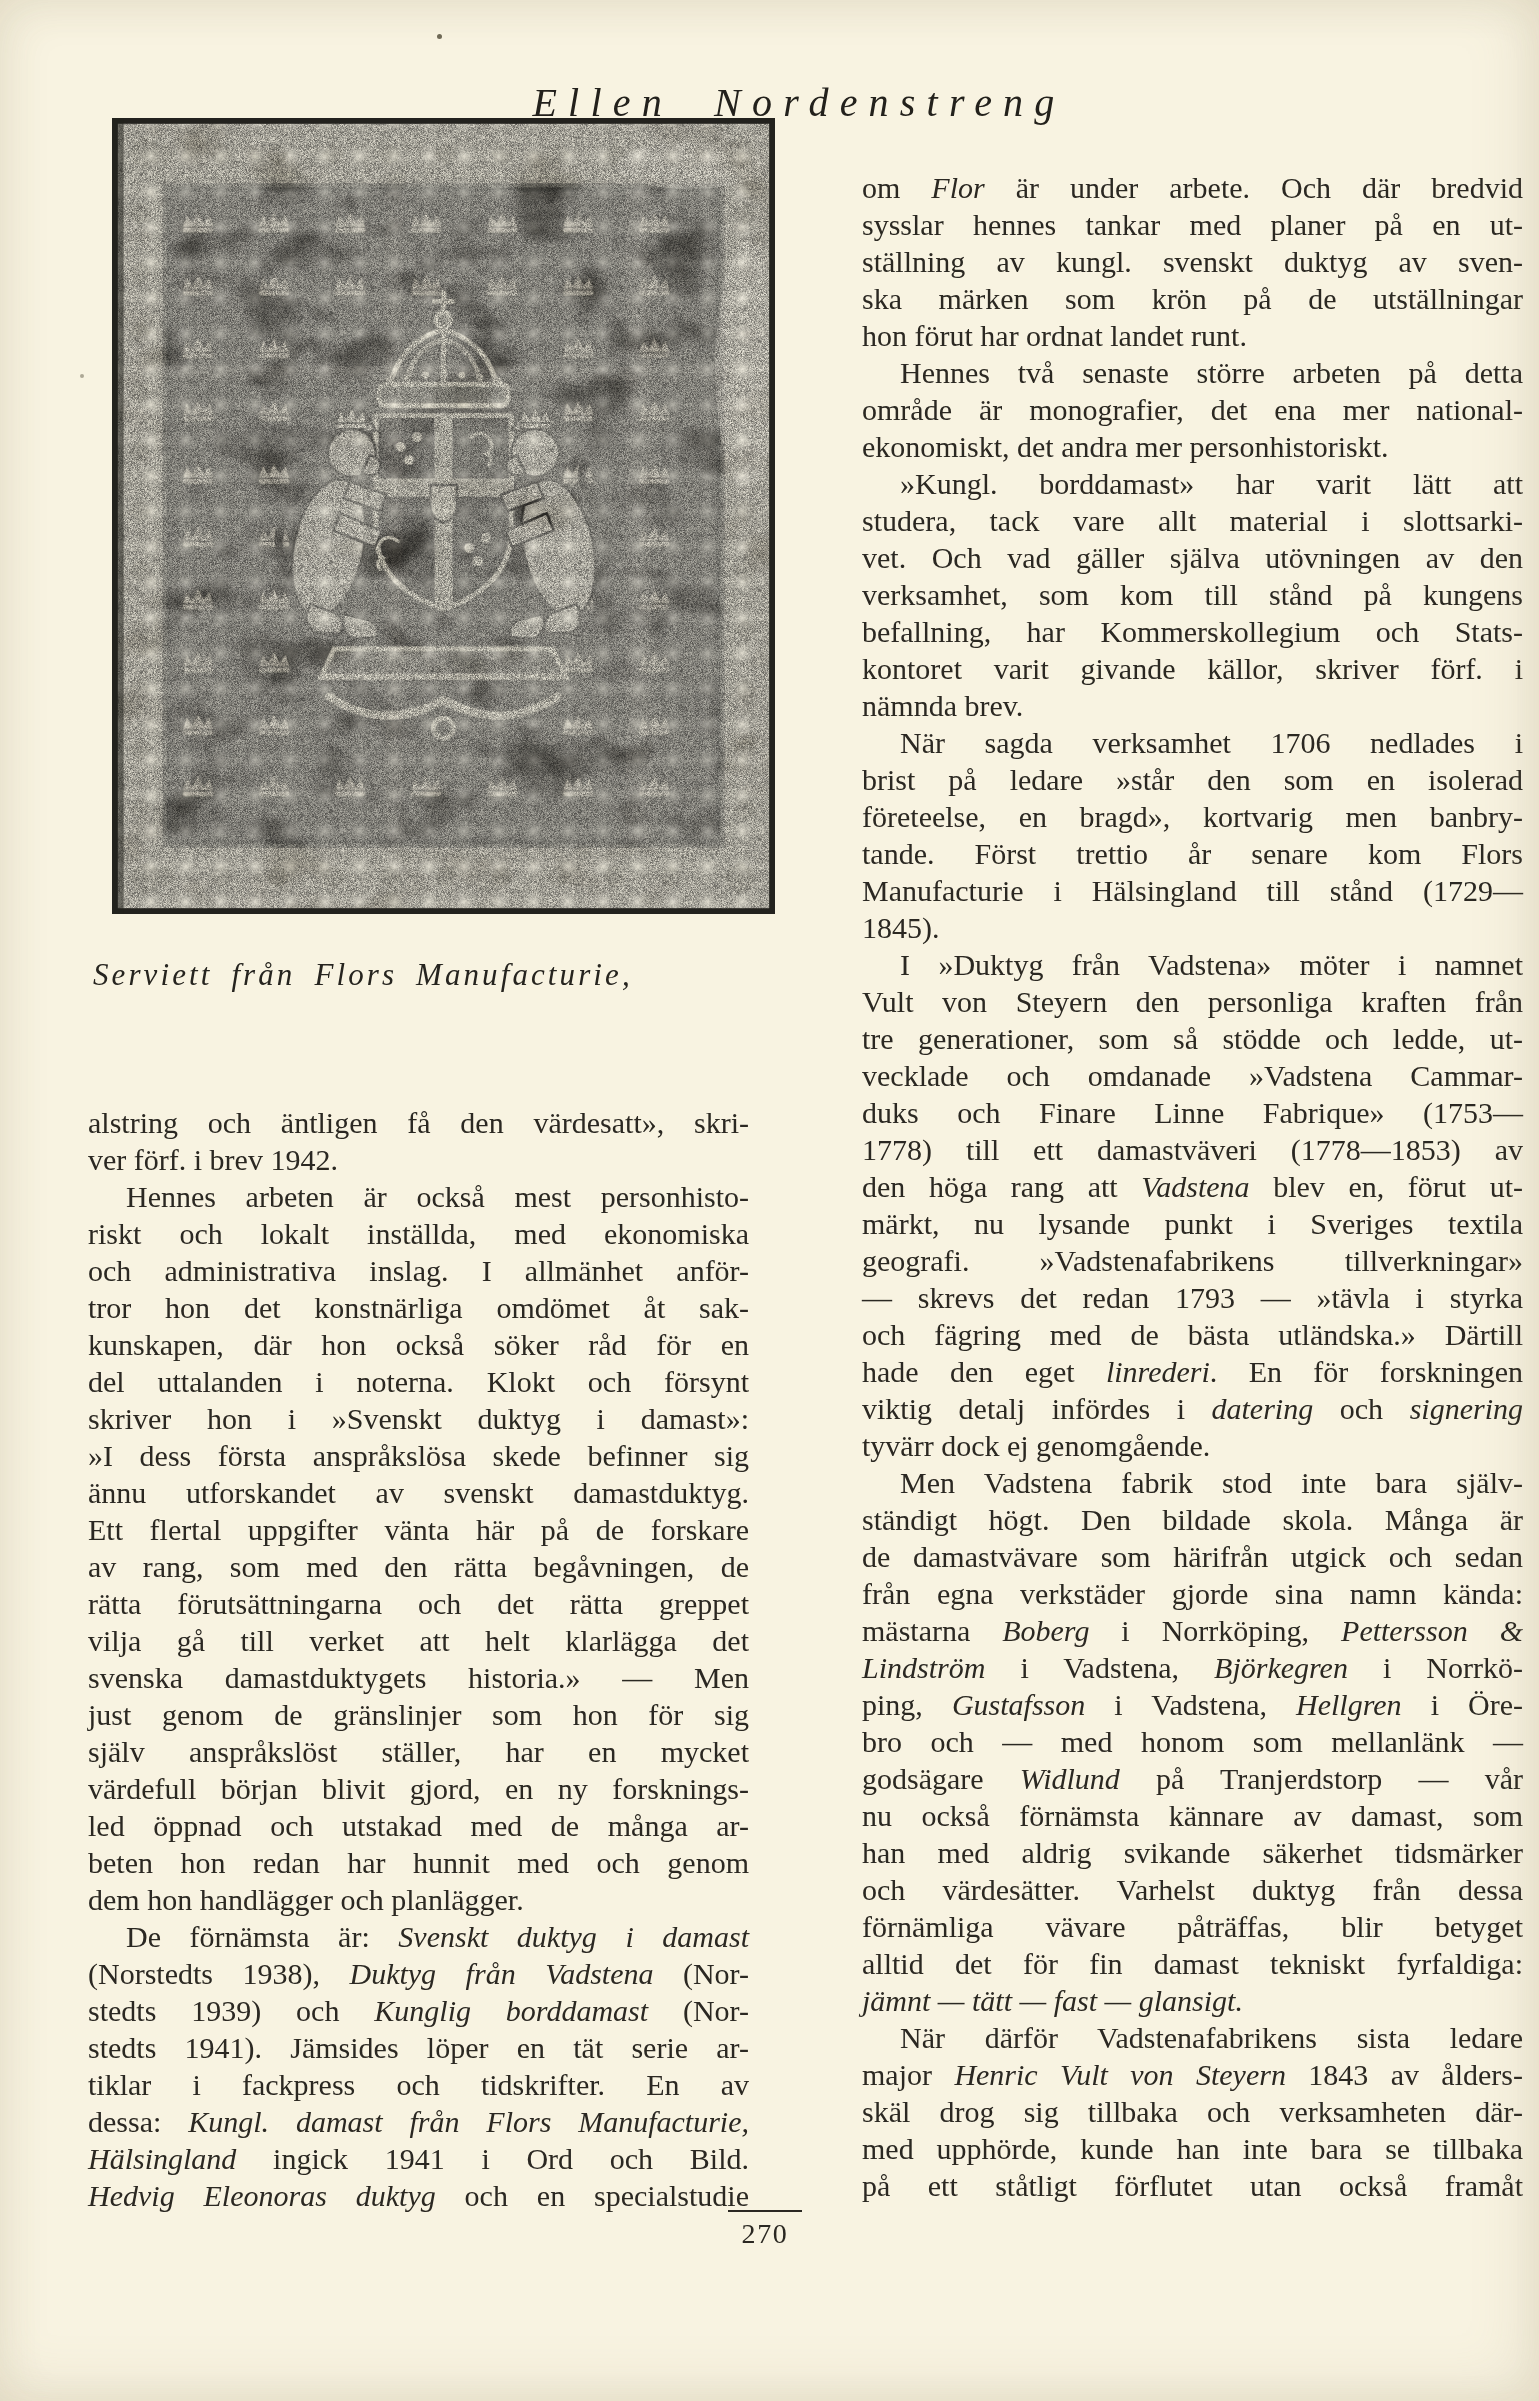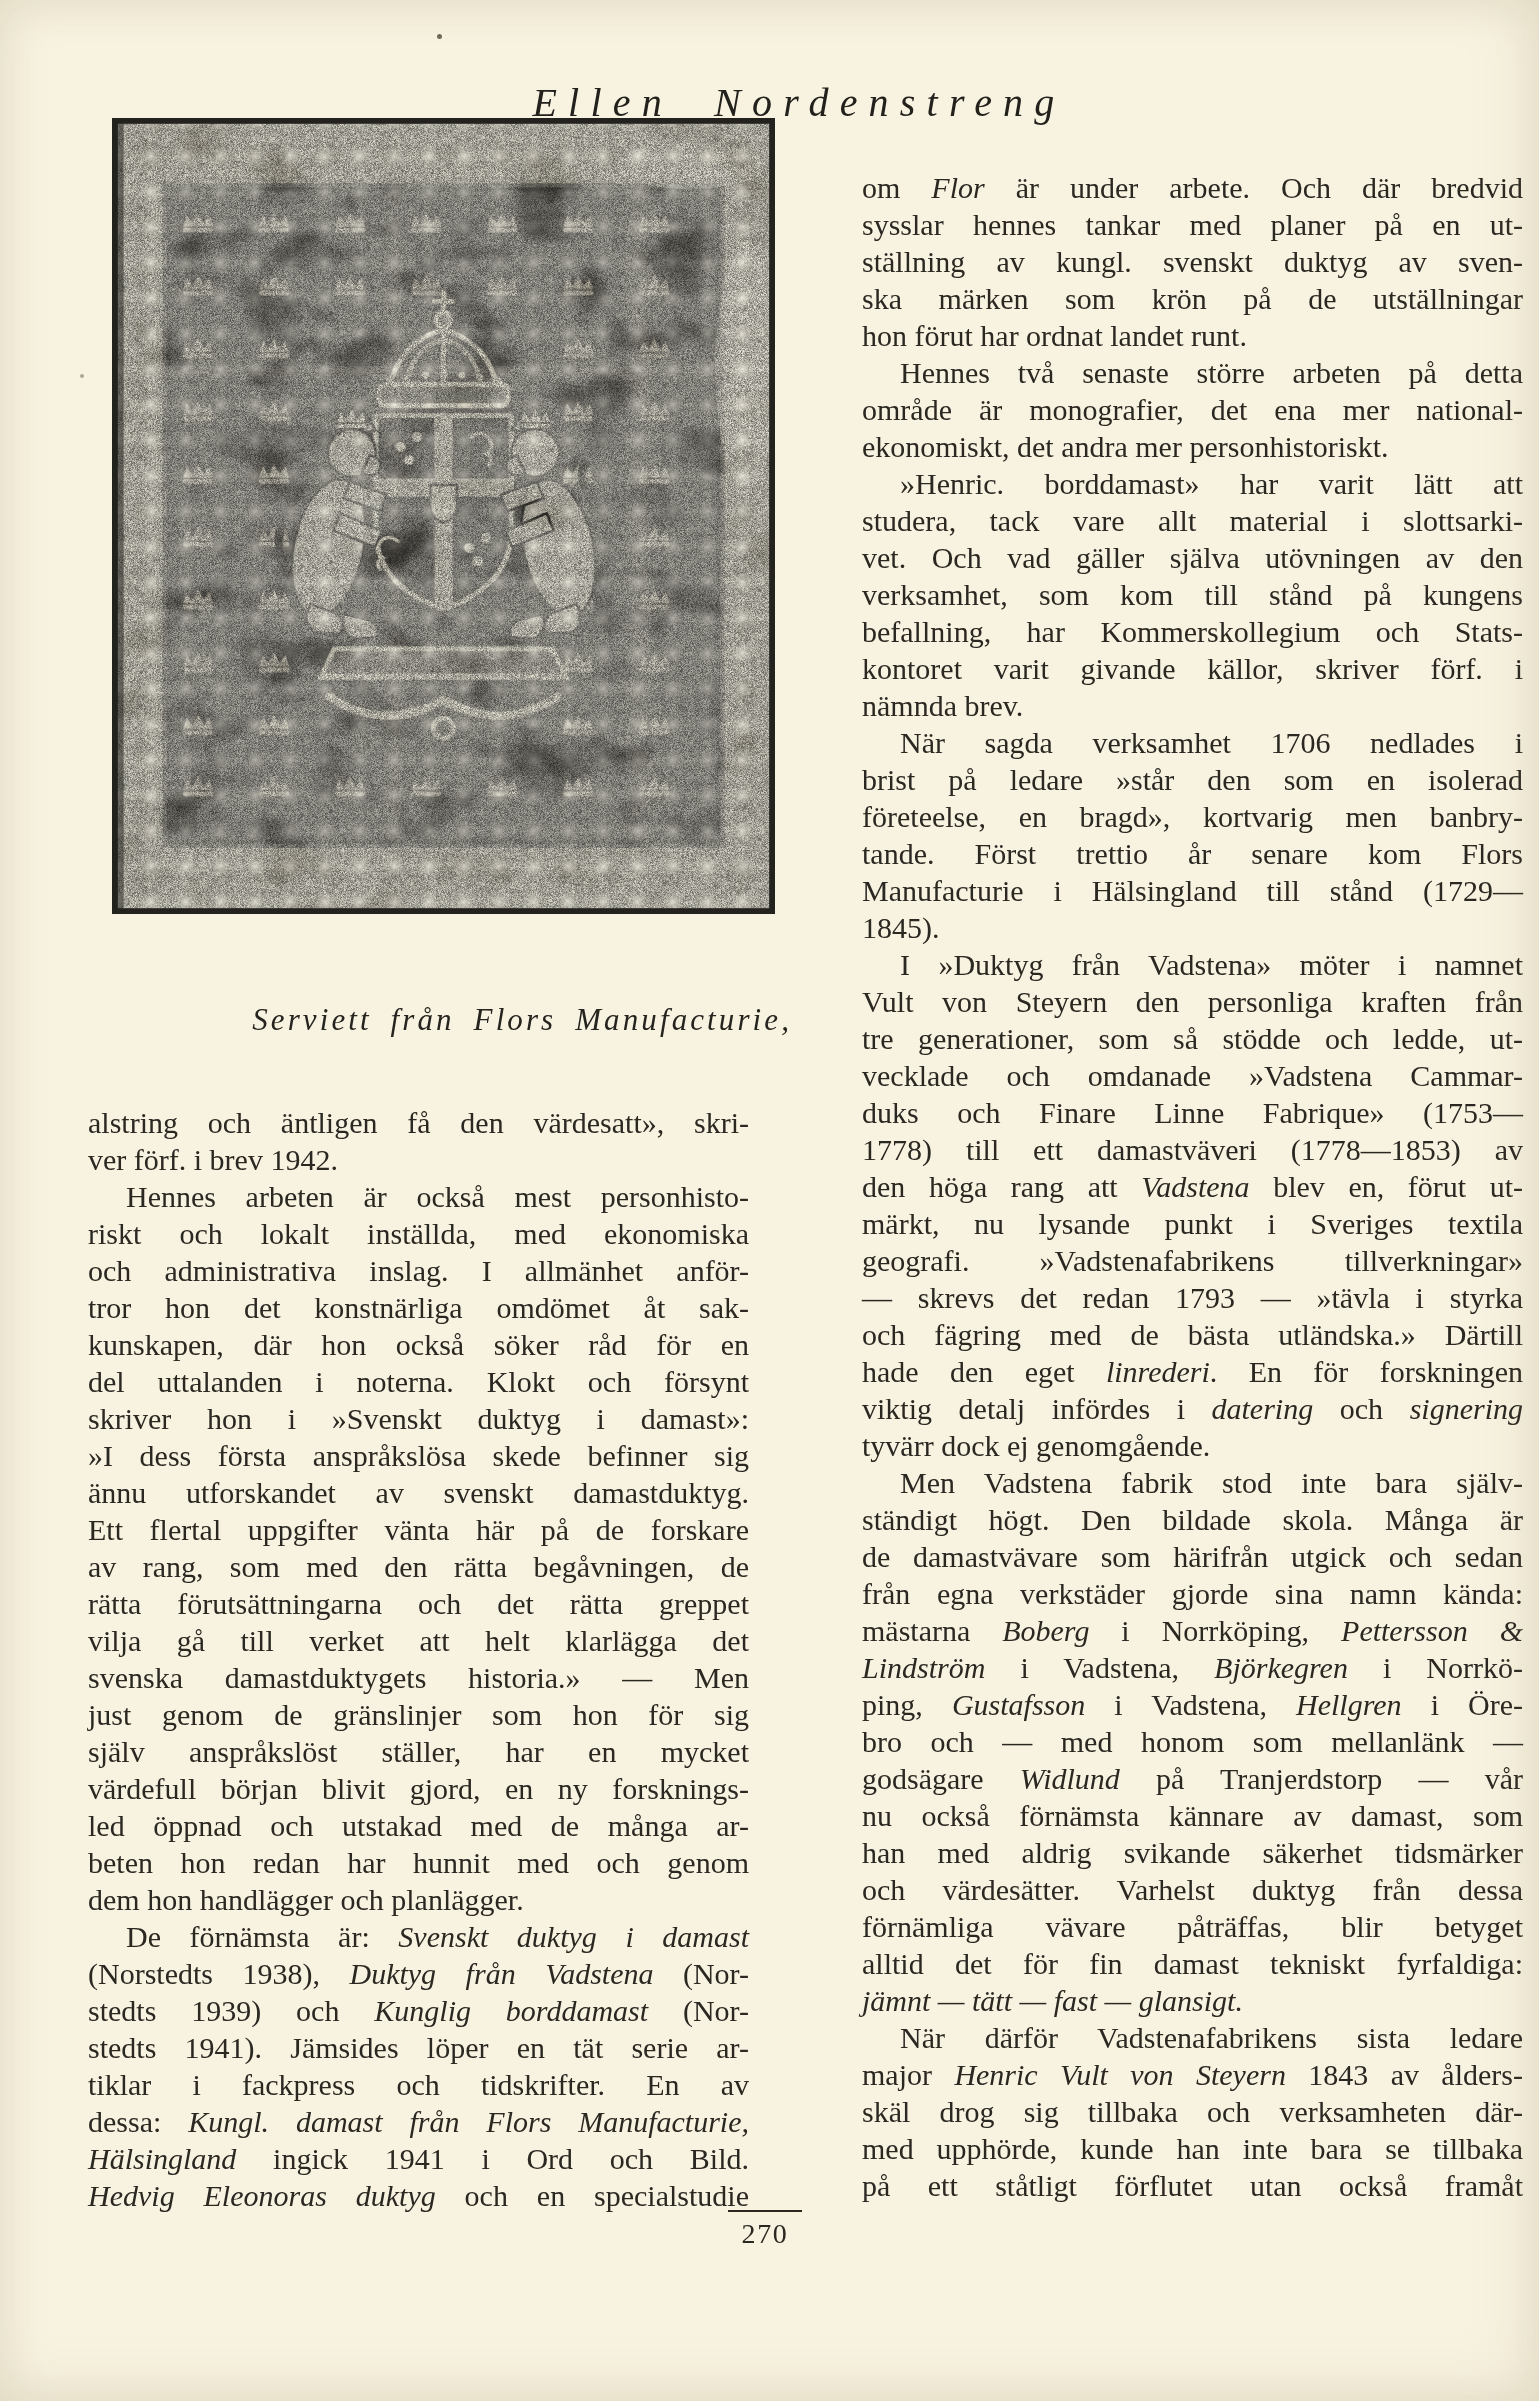--- a/index.html
+++ b/index.html
@@ -4,21 +4,21 @@
 <style>
   html,body{margin:0;padding:0;}
   body{width:1540px;height:2401px;background:#e8e2cd;font-family:"Liberation Serif", serif;}
   .page{position:relative;width:1540px;height:2401px;background:#f8f3e1;color:#2b2822;overflow:hidden;}
   .page::after{content:'';position:absolute;inset:0;pointer-events:none;
     box-shadow: inset -13.2px -10px 58px rgba(140,125,85,.16), inset 8.3px 6.6px 45px rgba(140,125,85,.10);}
   .header{position:absolute;left:58px;top:79px;width:1482px;text-align:center;
     font-style:italic;font-size:40px;letter-spacing:.28em;word-spacing:.5em;color:#23211c;}
   .photo{position:absolute;left:112px;top:118px;width:663px;height:796px;margin:0;}
   .photo svg{display:block;width:100%;height:100%;}
-  .caption{position:absolute;left:93px;top:992px;width:699px;text-align:right;
+  .caption{position:absolute;left:93px;top:947px;width:699px;text-align:left;
     font-style:italic;font-size:31px;line-height:55px;letter-spacing:.10em;word-spacing:.26em;color:#26241f;}
   .col-text{position:absolute;width:661px;font-size:30px;line-height:37px;color:#2b2822;}
   #left-col{left:88px;top:1104px;}
   #right-col{left:822px;top:169px;margin-left:40px;}
   .para{margin:0;}
   .line{text-align:justify;text-align-last:justify;white-space:normal;}
   .line.endline{text-align-last:left;}
   .line.first{text-indent:38px;}
   .it{font-style:italic;}
   .pagenum{position:absolute;left:718px;top:2210px;width:94px;text-align:center;
@@ -299,21 +299,21 @@
         <div class="line"><span>ställning av kungl. svenskt duktyg av sven-</span></div>
         <div class="line"><span>ska märken som krön på de utställningar</span></div>
         <div class="line endline"><span>hon förut har ordnat landet runt.</span></div>
       </div>
       <div class="para">
         <div class="line first"><span>Hennes två senaste större arbeten på detta</span></div>
         <div class="line"><span>område är monografier, det ena mer national-</span></div>
         <div class="line endline"><span>ekonomiskt, det andra mer personhistoriskt.</span></div>
       </div>
       <div class="para">
-        <div class="line first"><span>»Henric. borddamast» har varit lätt att</span></div>
+        <div class="line first"><span>»Kungl. borddamast» har varit lätt att</span></div>
         <div class="line"><span>studera, tack vare allt material i slottsarki-</span></div>
         <div class="line"><span>vet. Och vad gäller själva utövningen av den</span></div>
         <div class="line"><span>verksamhet, som kom till stånd på kungens</span></div>
         <div class="line"><span>befallning, har Kommerskollegium och Stats-</span></div>
         <div class="line"><span>kontoret varit givande källor, skriver förf. i</span></div>
         <div class="line endline"><span>nämnda brev.</span></div>
       </div>
       <div class="para">
         <div class="line first"><span>När sagda verksamhet 1706 nedlades i</span></div>
         <div class="line"><span>brist på ledare »står den som en isolerad</span></div>

